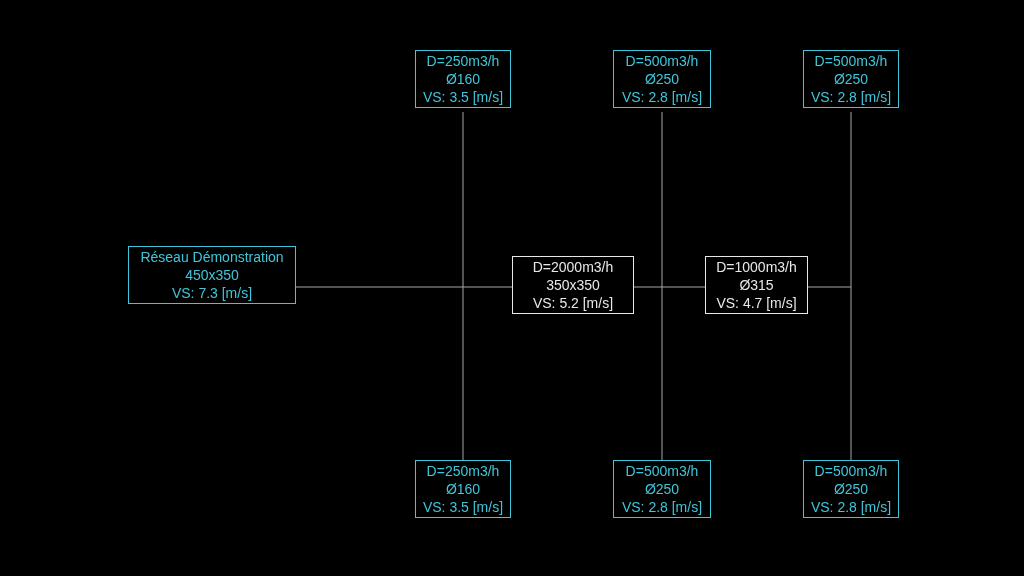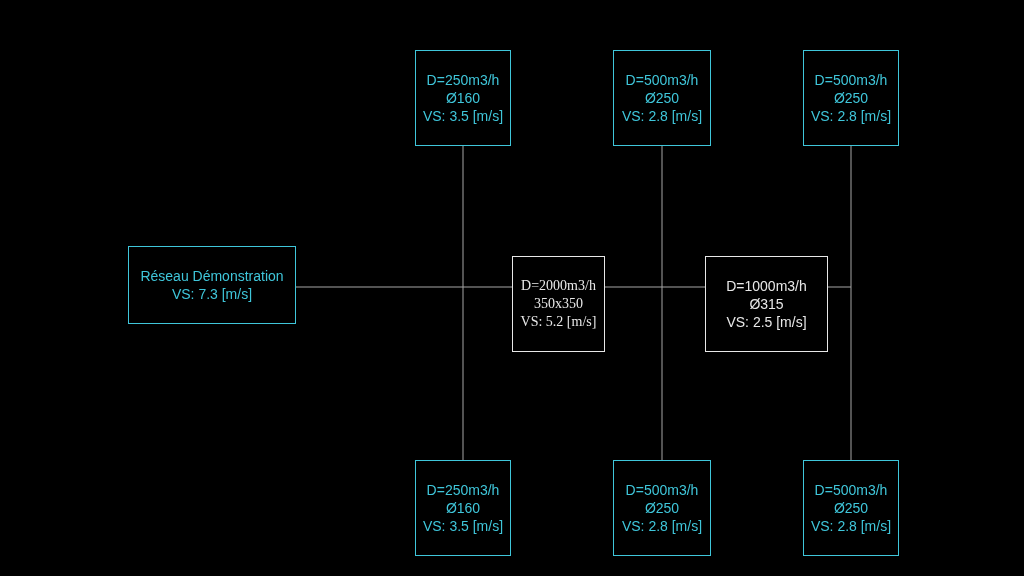--- a/index.html
+++ b/index.html
@@ -34,21 +34,21 @@
   }
   .node {
     position: absolute;
     z-index: 2;
     box-sizing: border-box;
     background: var(--background);
     border: 1px solid;
     text-align: center;
     font-size: 14px;
     line-height: 18px;
-    padding: 20px 4px;
+    padding: 1px 4px;
     white-space: nowrap;
   }
   .node.cyan {
     color: var(--cyan);
     border-color: var(--cyan);
   }
   .node.white {
     color: var(--white);
     border-color: var(--white);
   }
@@ -61,20 +61,21 @@
 
   <svg id="wires">
     <line class="connector" x1="296" y1="287" x2="851" y2="287"></line>
     <line class="connector" x1="463" y1="112" x2="463" y2="460"></line>
     <line class="connector" x1="662" y1="112" x2="662" y2="460"></line>
     <line class="connector" x1="851" y1="112" x2="851" y2="460"></line>
   </svg>
 
   <div class="node cyan" style="left:128px; top:246px; width:168px;">
     <div class="node-line">Réseau Démonstration</div>
+    <div class="node-line">450x350</div>
     <div class="node-line">VS: 7.3 [m/s]</div>
   </div>
 
   <div class="node cyan" style="left:415px; top:50px; width:96px;">
     <div class="node-line">D=250m3/h</div>
     <div class="node-line">Ø160</div>
     <div class="node-line">VS: 3.5 [m/s]</div>
   </div>
 
   <div class="node cyan" style="left:613px; top:50px; width:98px;">
@@ -82,30 +83,30 @@
     <div class="node-line">Ø250</div>
     <div class="node-line">VS: 2.8 [m/s]</div>
   </div>
 
   <div class="node cyan" style="left:803px; top:50px; width:96px;">
     <div class="node-line">D=500m3/h</div>
     <div class="node-line">Ø250</div>
     <div class="node-line">VS: 2.8 [m/s]</div>
   </div>
 
-  <div class="node white" style="left:512px; top:256px; width:93px;font-family:Liberation Serif, serif;">
+  <div class="node white" style="left:512px; top:256px; width:122px;">
     <div class="node-line">D=2000m3/h</div>
     <div class="node-line">350x350</div>
     <div class="node-line">VS: 5.2 [m/s]</div>
   </div>
 
-  <div class="node white" style="left:705px; top:256px; width:123px;">
+  <div class="node white" style="left:705px; top:256px; width:103px;">
     <div class="node-line">D=1000m3/h</div>
     <div class="node-line">Ø315</div>
-    <div class="node-line">VS: 2.5 [m/s]</div>
+    <div class="node-line">VS: 4.7 [m/s]</div>
   </div>
 
   <div class="node cyan" style="left:415px; top:460px; width:96px;">
     <div class="node-line">D=250m3/h</div>
     <div class="node-line">Ø160</div>
     <div class="node-line">VS: 3.5 [m/s]</div>
   </div>
 
   <div class="node cyan" style="left:613px; top:460px; width:98px;">
     <div class="node-line">D=500m3/h</div>

